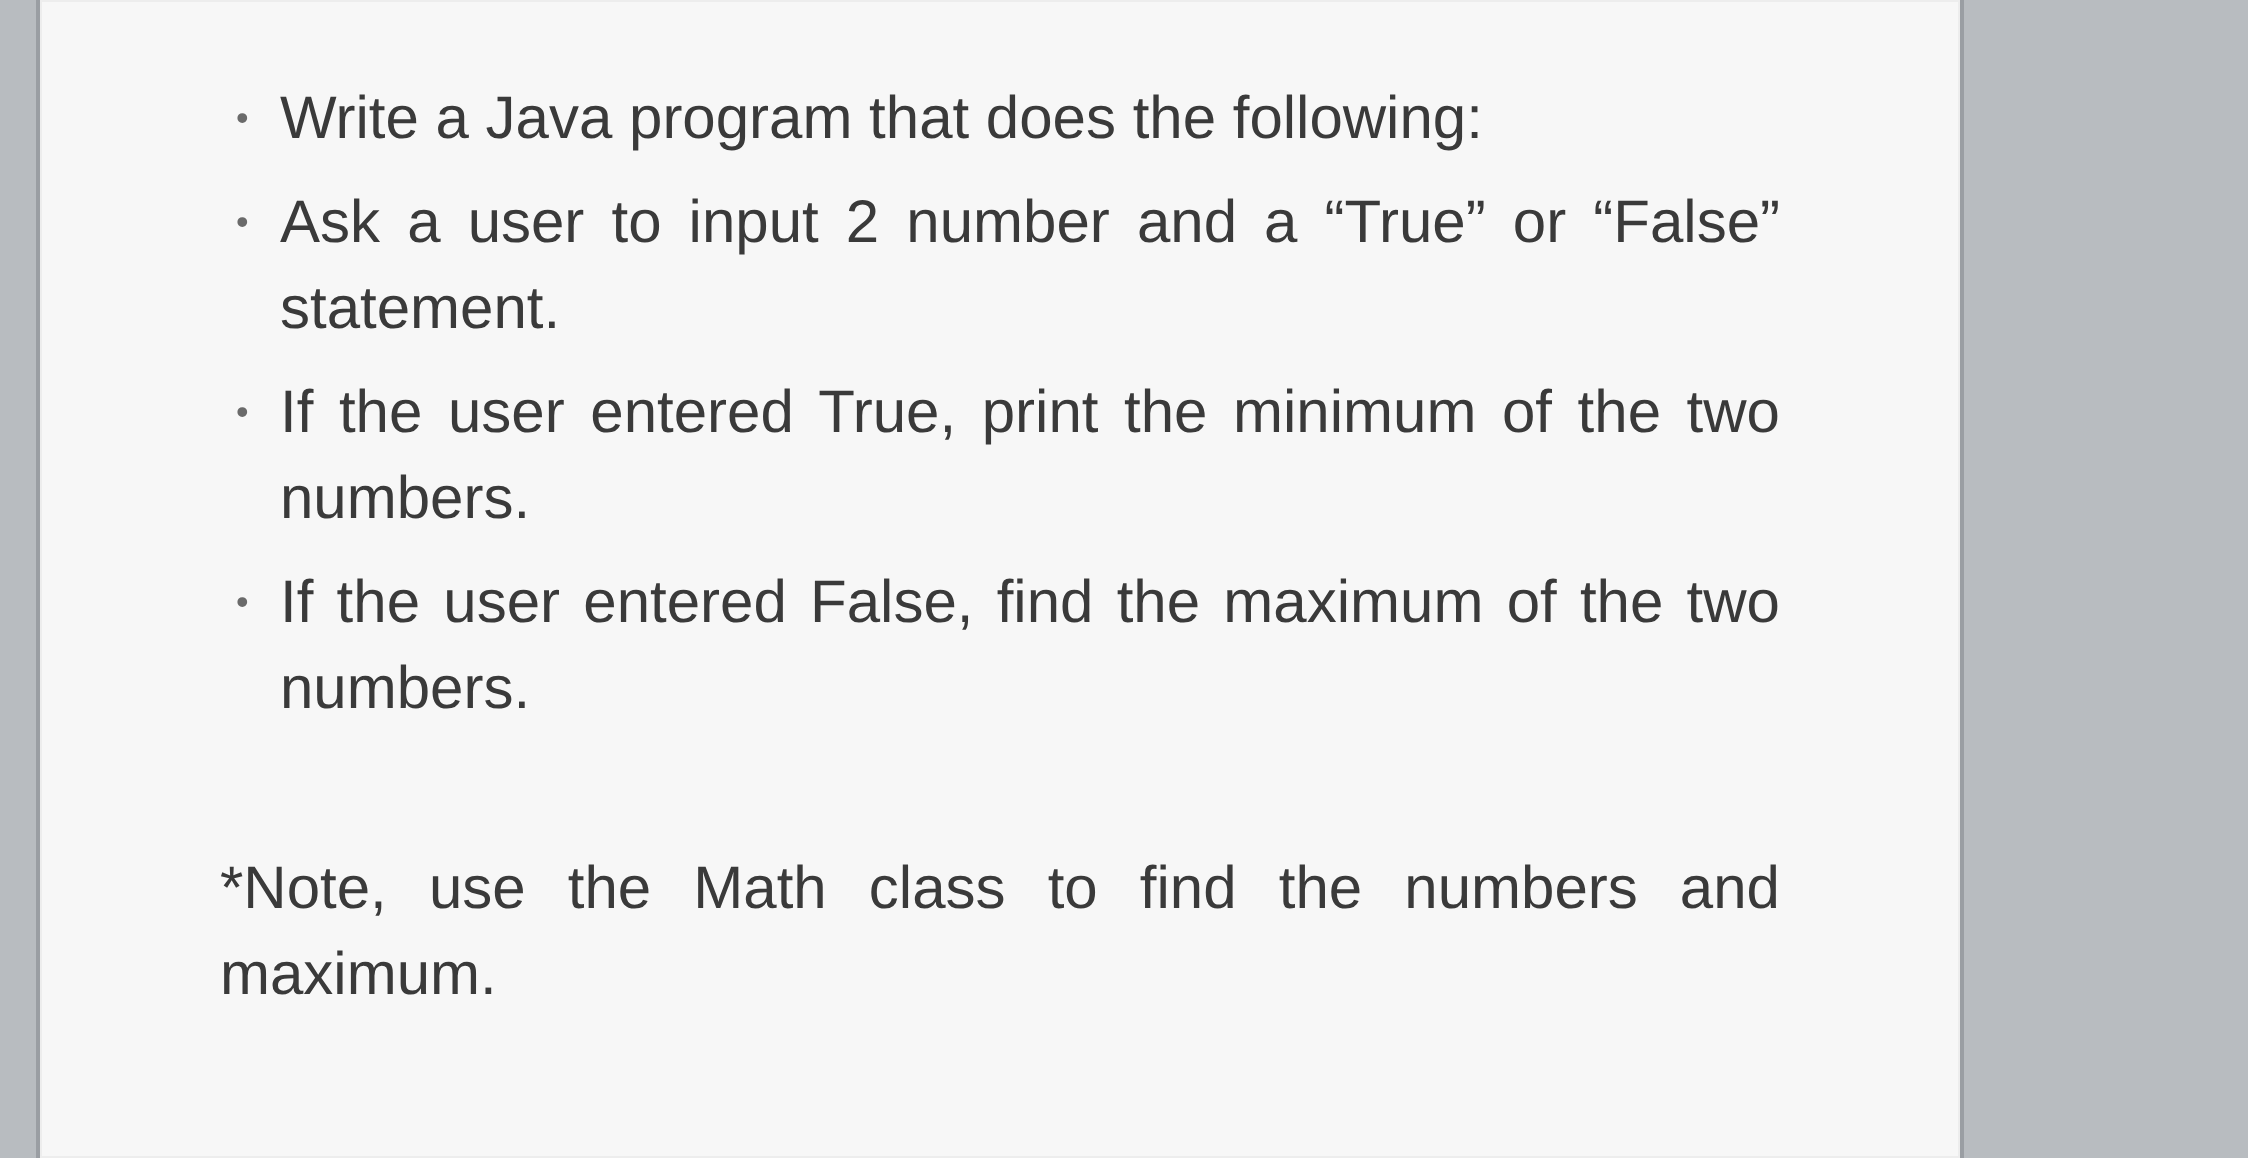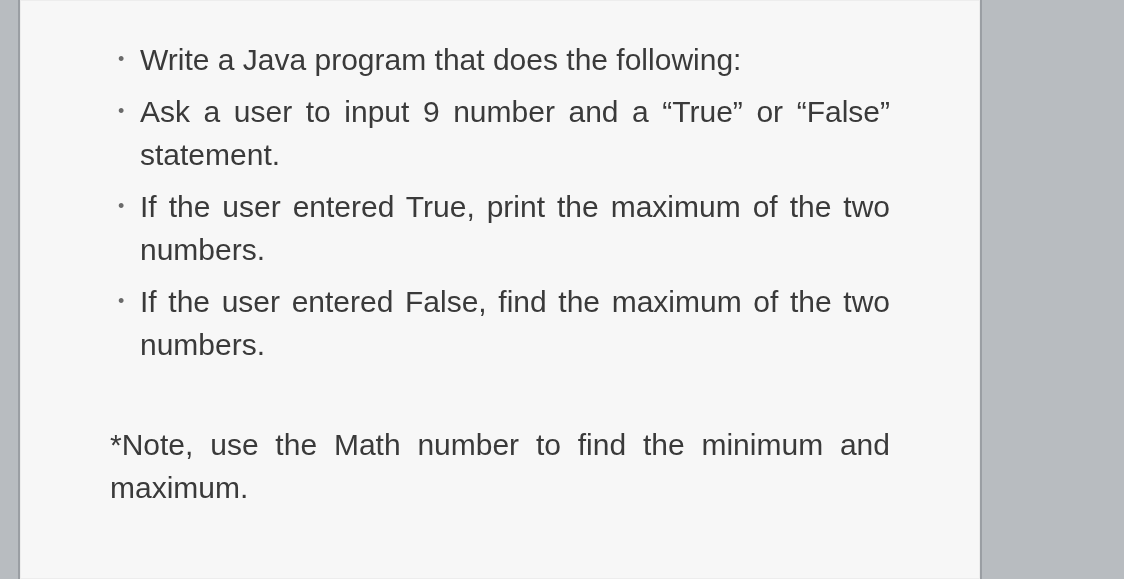--- a/index.html
+++ b/index.html
@@ -61,19 +61,19 @@
     text-justify: inter-word;
   }
 </style>
 </head>
 <body>
 
 <div class="outer-frame">
   <div class="page">
     <ul class="bullets">
       <li>Write a Java program that does the following:</li>
-      <li>Ask a user to input 9 number and a “True” or “False” statement.</li>
-      <li>If the user entered True, print the maximum of the two numbers.</li>
+      <li>Ask a user to input 2 number and a “True” or “False” statement.</li>
+      <li>If the user entered True, print the minimum of the two numbers.</li>
       <li>If the user entered False, find the maximum of the two numbers.</li>
     </ul>
-    <div class="note">*Note, use the Math number to find the minimum and maximum.</div>
+    <div class="note">*Note, use the Math class to find the numbers and maximum.</div>
   </div>
 </div>
 
 </body></html>

